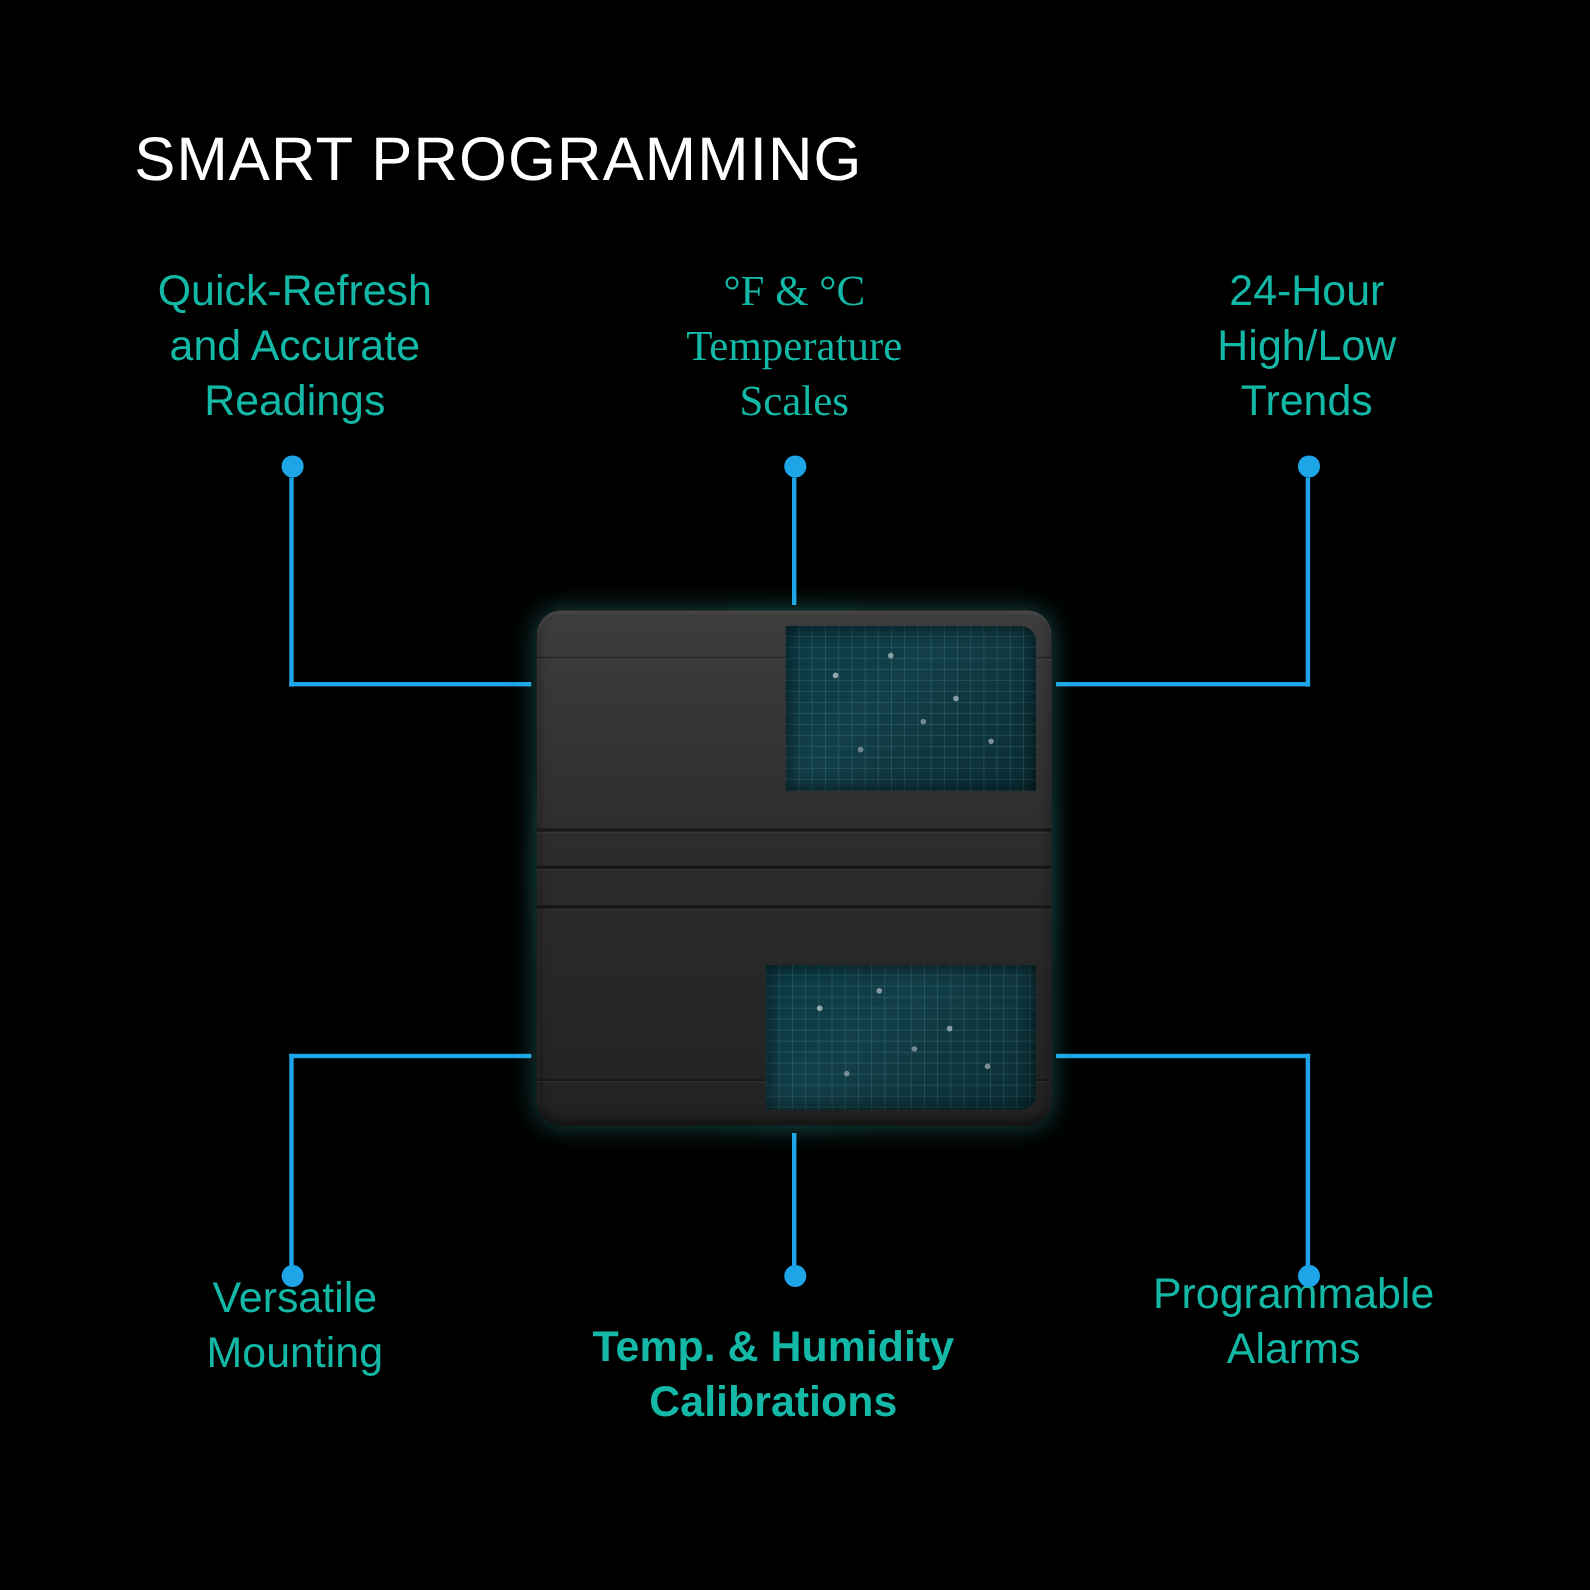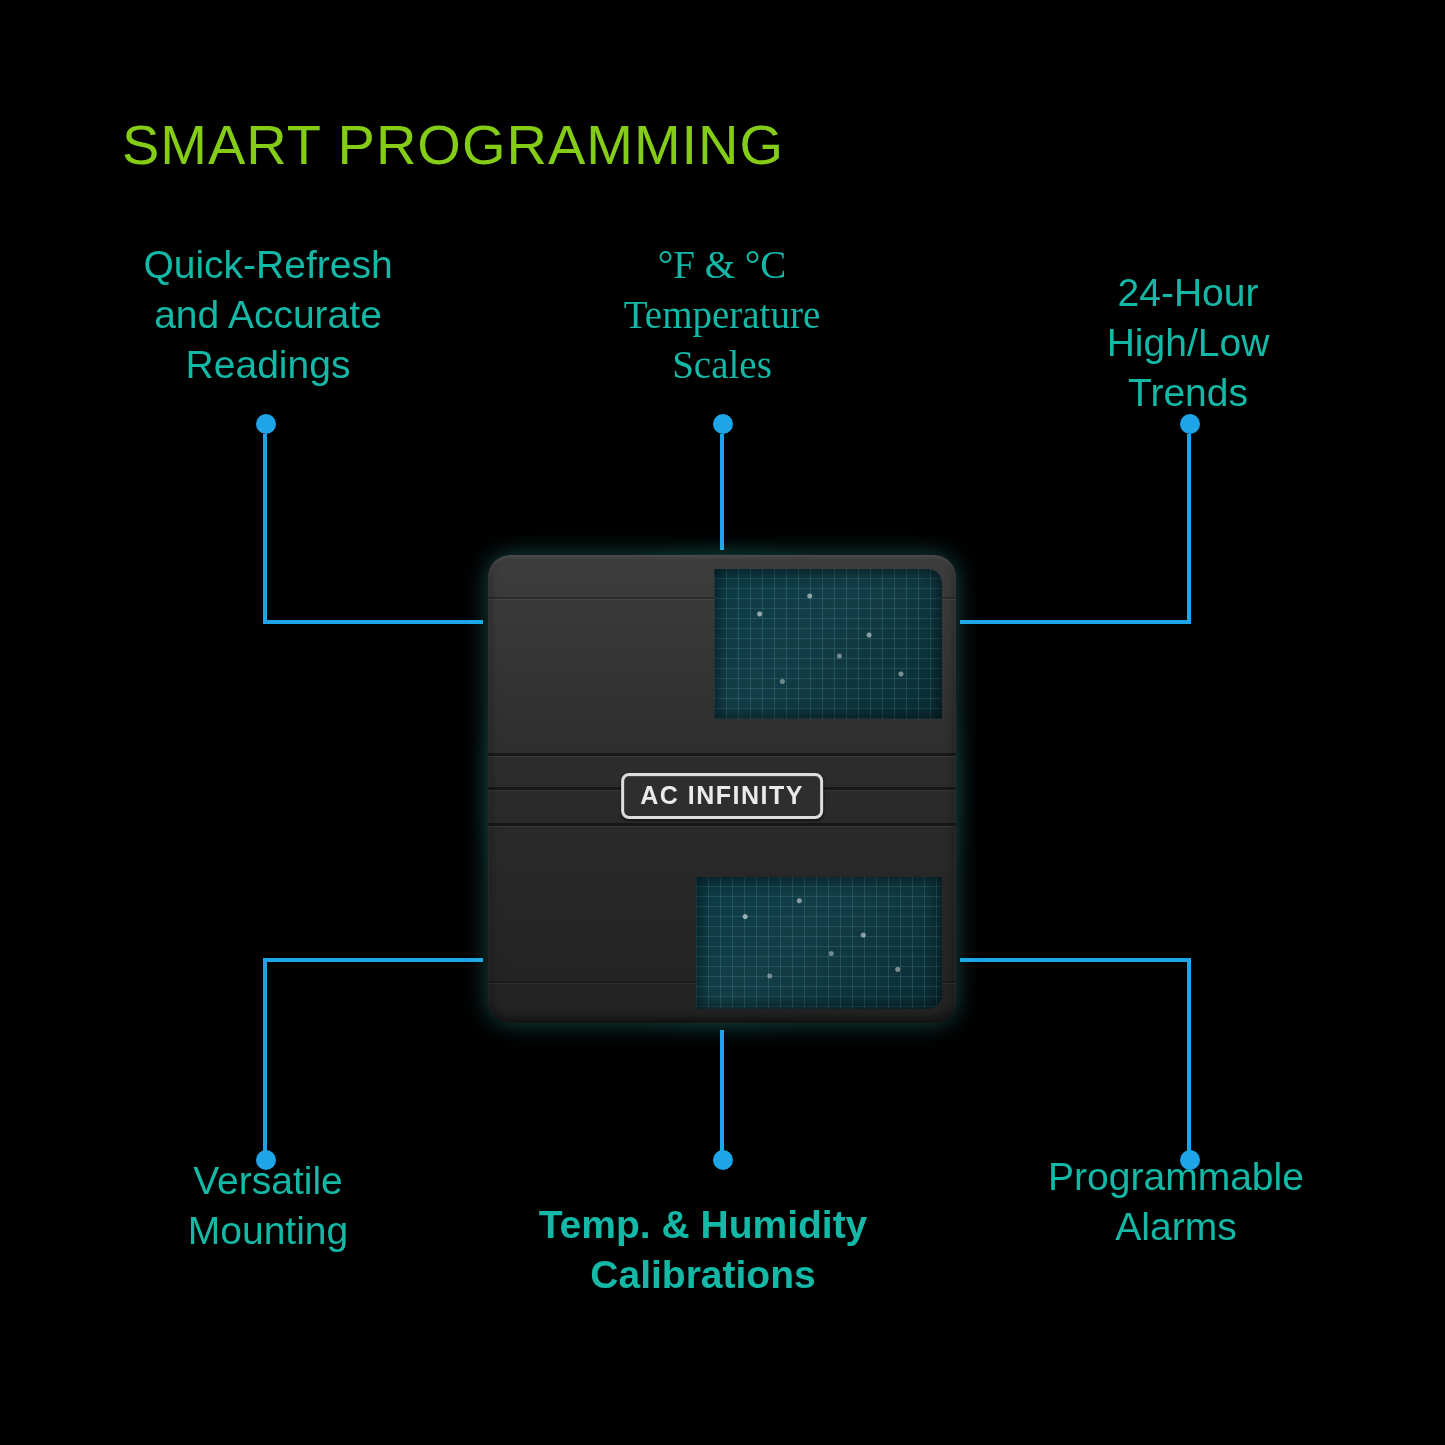--- a/index.html
+++ b/index.html
@@ -9,37 +9,37 @@
       height: 1445px;
       font-family: -apple-system, BlinkMacSystemFont, "Segoe UI", Helvetica, Arial, sans-serif;
       font-weight: 300;
       position: relative;
       overflow: hidden;
     }
     .title {
       position: absolute;
       top: 112px;
       left: 122px;
-      color: #84cc16;
+      color: #ffffff;
       font-size: 56px;
       font-weight: 400;
       letter-spacing: 1px;
     }
     .feature {
       position: absolute;
       color: #14b8a6;
       font-size: 39px;
       font-weight: 300;
       text-align: center;
       line-height: 1.28;
       width: 320px;
     }
     .f-tl { top: 240px; left: 108px; }
     .f-tc { top: 240px; left: 562px; font-family: Liberation Serif, serif; }
-    .f-tr { top: 240px; left: 1028px; margin-top: 28px; }
+    .f-tr { top: 240px; left: 1028px; }
     .f-bl { top: 1156px; left: 108px; }
     .f-bc { top: 1200px; left: 518px; width: 370px; font-weight: bold; }
     .f-br { top: 1152px; left: 1016px; }
 
     .dot {
       position: absolute;
       width: 20px;
       height: 20px;
       background: #1ea5e8;
       border-radius: 50%;
@@ -152,14 +152,13 @@
 
 <div class="device-glow"></div>
 <div class="device">
   <div class="ridge shallow rs1"></div>
   <div class="ridge r1"></div>
   <div class="ridge r2"></div>
   <div class="ridge r3"></div>
   <div class="ridge shallow rs2"></div>
   <div class="pcb pcb-top"></div>
   <div class="pcb pcb-bot"></div>
-  <div class="badge">AC INFINITY</div>
 </div>
 
 </body></html>

